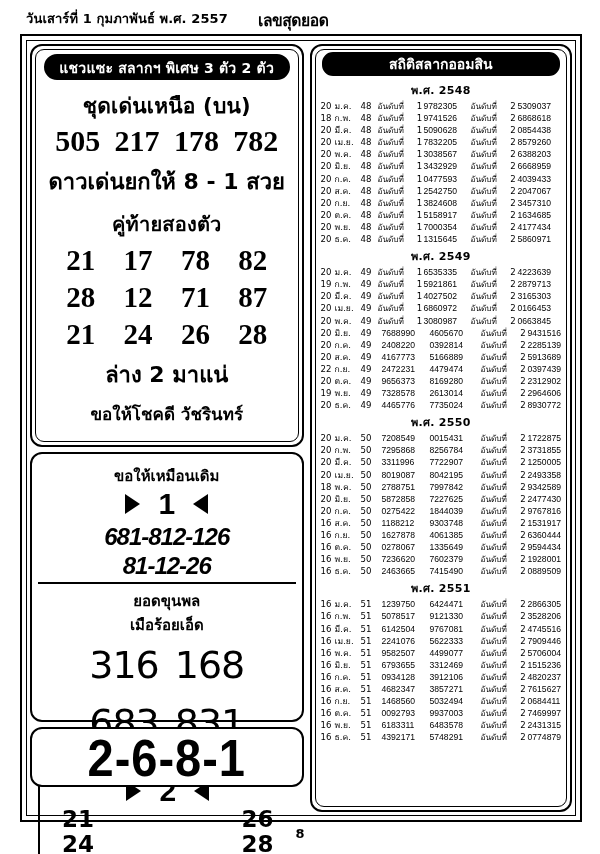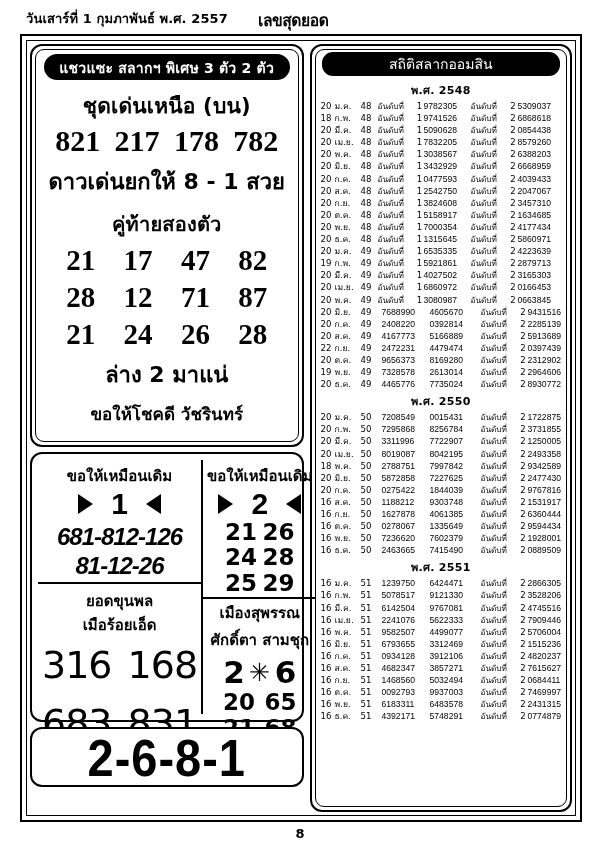--- a/index.html
+++ b/index.html
@@ -80,21 +80,21 @@
     text-align:center; font-size: 22px; font-weight: 800; margin-top: 6px;
     white-space: nowrap;
   }
   .signline {
     text-align:center; font-size: 17px; font-weight: 800; margin-top: 8px;
     white-space: nowrap;
   }
 
   
   .panelB { height: 270px; padding: 3px; }
-  .bgrid { position:absolute; inset: 6px; display: flex; }
+  .bgrid { position:absolute; inset: 6px; display: flex; flex-direction: column; }
   .bcell { flex:1; display:flex; flex-direction: column; }
   .bcell + .bcell { border-left: 2px solid #000; }
   .bhalf { flex: 1; position: relative; padding: 2px 4px; }
   .bhalf + .bhalf { border-top: 2px solid #000; }
 
   .bttl { text-align:center; font-size: 15px; font-weight: 800; white-space:nowrap; margin-top:2px;}
   .arrowline {
     display:flex; align-items:center; justify-content:center; gap: 18px;
     margin-top: 1px;
   }
@@ -144,21 +144,21 @@
   
   .statbox { flex:1; border:2px solid #000; border-radius: 12px; padding: 5px 3px 3px; position:relative; }
   .statbox::after{
     content:""; position:absolute; inset:3px; border:1px solid #000; border-radius:9px; pointer-events:none;
   }
   .stat-banner {
     position: relative; z-index:2;
     background:#000; color:#fff; border-radius: 11px; border:2px solid #000;
     height: 24px; margin: 1px 7px 3px;
     display:flex; align-items:center; justify-content:center;
-    font-size: 14px; font-weight: 400; white-space: nowrap;
+    font-size: 14px; font-weight: 700; white-space: nowrap;
   }
   .stat-list { position:relative; z-index:2; padding: 0 6px; }
   .yr {
     text-align:center; font-size: 11px; font-weight: 700;
     padding: 2px 0 1px; letter-spacing: .3px;
   }
   .srow {
     display: flex; align-items: baseline;
     font-size: 8.6px; line-height: 12.1px; white-space: nowrap;
   }
@@ -194,31 +194,31 @@
     <div class="cols">
 
       <div class="colL">
 
         <div class="rbox inner-line panelA">
           <div class="banner">
             <span>แชวแซะ สลากฯ พิเศษ 3 ตัว 2 ตัว</span>
           </div>
           <div class="hdline">ชุดเด่นเหนือ (บน)</div>
           <div class="numrow">
-            <span>821</span>
+            <span>505</span>
             <span>217</span>
             <span>178</span>
             <span>782</span>
           </div>
           <div class="bigline">ดาวเด่นยกให้ 8 - 1 สวย</div>
           <div class="hdline sm">คู่ท้ายสองตัว</div>
           <div class="numrow pairs">
             <span>21</span>
             <span>17</span>
-            <span>47</span>
+            <span>78</span>
             <span>82</span>
           </div>
           <div class="numrow pairs">
             <span>28</span>
             <span>12</span>
             <span>71</span>
             <span>87</span>
           </div>
           <div class="numrow pairs">
             <span>21</span>
@@ -441,20 +441,21 @@
                   <span class="d">20</span>
                   <span class="mo">ธ.ค.</span>
                   <span class="yy">48</span>
                   <span class="lb1">อันดับที่</span>
                   <span class="r1">1</span>
                   <span class="n1">1315645</span>
                   <span class="lb2">อันดับที่</span>
                   <span class="r2">2</span>
                   <span class="n2">5860971</span>
                 </div>
+                <div class="yr">พ.ศ. 2549</div>
                 <div class="srow">
                   <span class="d">20</span>
                   <span class="mo">ม.ค.</span>
                   <span class="yy">49</span>
                   <span class="lb1">อันดับที่</span>
                   <span class="r1">1</span>
                   <span class="n1">6535335</span>
                   <span class="lb2">อันดับที่</span>
                   <span class="r2">2</span>
                   <span class="n2">4223639</span>

